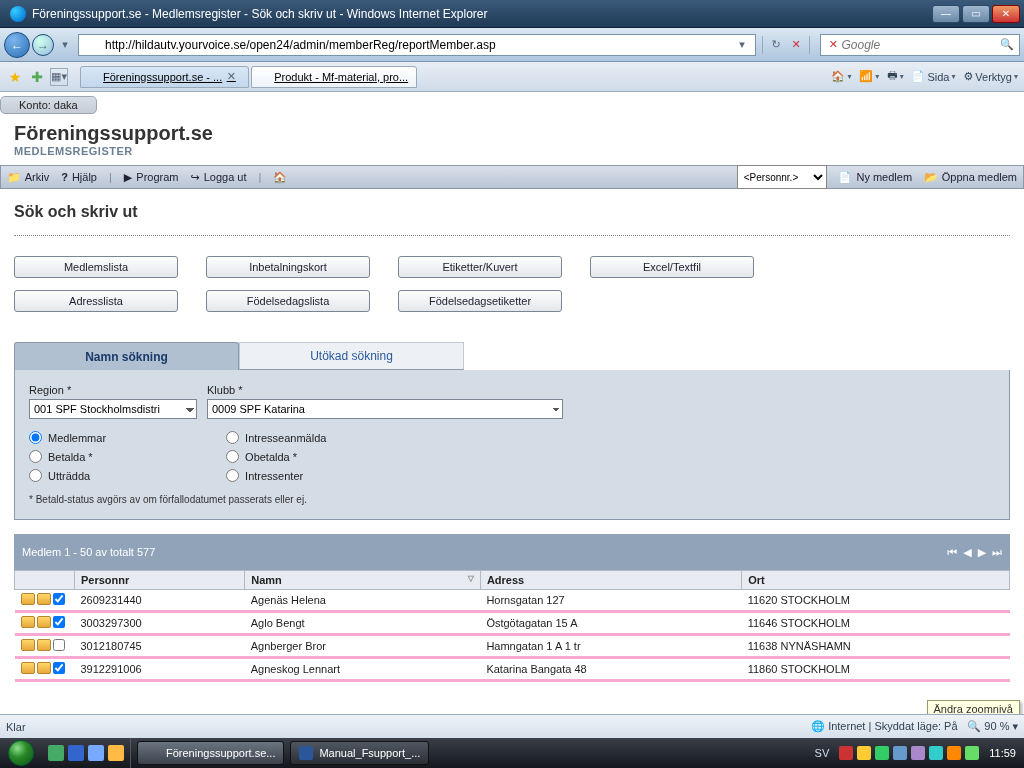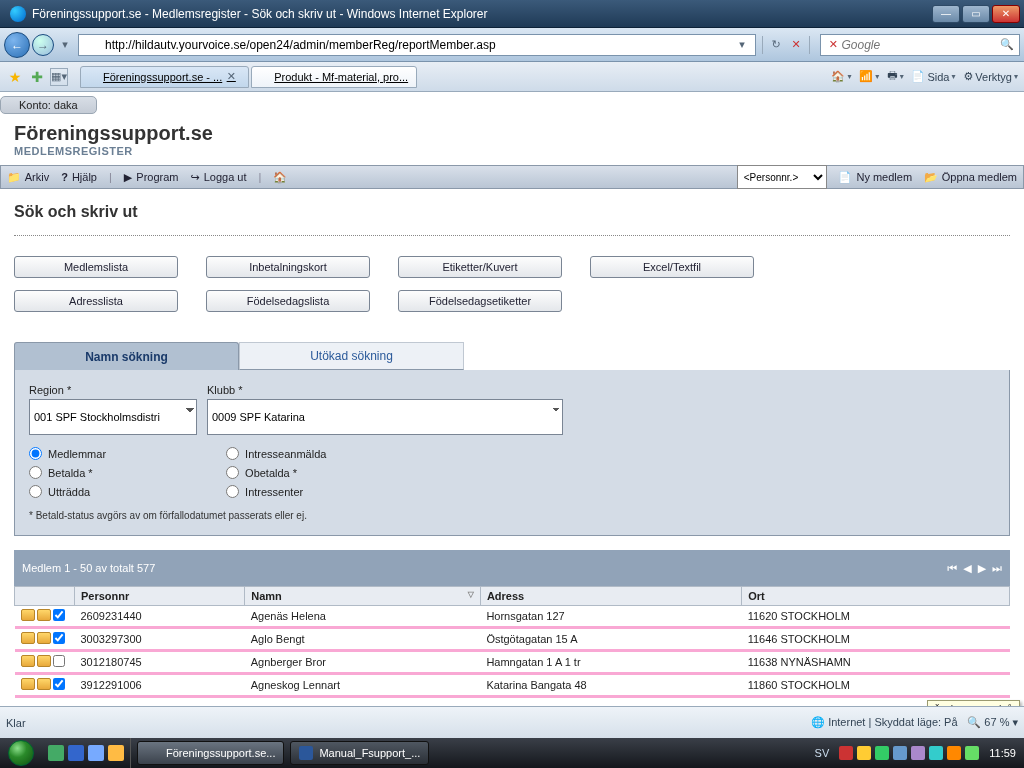--- a/index.html
+++ b/index.html
@@ -53,36 +53,36 @@
 .grey-btn{width:164px;height:22px;background:linear-gradient(#fdfdfd,#e4e7eb);border:1px solid #7a8594;border-radius:3px;font-size:11px;color:#223;display:flex;align-items:center;justify-content:center;cursor:pointer;}
 .tab-panel{margin:30px 14px 0;}
 .tab-headers{display:flex;}
 .tab-h{width:225px;height:28px;display:flex;align-items:center;justify-content:center;font-size:12px;cursor:pointer;}
 .tab-h.active{background:#b1c0d1;border:1px solid #8a98a9;border-bottom:none;color:#1a3a6a;font-weight:bold;border-radius:3px 3px 0 0;}
 .tab-h.inactive{background:#edf1f6;border:1px solid #c0c8d2;color:#2b5a9a;border-bottom:1px solid #8a98a9;}
 .panel-body{background:#d4dce6;border:1px solid #8a98a9;border-top:none;padding:14px;}
 .form-row{display:flex;gap:10px;margin-bottom:12px;}
 .form-col{display:flex;flex-direction:column;gap:3px;}
 .form-col label{font-size:11px;color:#222;}
-.sel{height:36px;background:#fff;border:1px solid #7a8594;font-size:11px;padding:0 18px 0 4px;appearance:none;background-image:linear-gradient(45deg,transparent 50%,#555 50%),linear-gradient(-45deg,transparent 50%,#555 50%);background-position:right 6px top 8px,right 2px top 8px;background-size:4px 4px;background-repeat:no-repeat;}
+.sel{height:20px;background:#fff;border:1px solid #7a8594;font-size:11px;padding:0 18px 0 4px;appearance:none;background-image:linear-gradient(45deg,transparent 50%,#555 50%),linear-gradient(-45deg,transparent 50%,#555 50%);background-position:right 6px top 8px,right 2px top 8px;background-size:4px 4px;background-repeat:no-repeat;}
 .radio-grid{display:flex;gap:120px;}
 .radio-col{display:flex;flex-direction:column;gap:6px;}
 .radio-item{display:flex;align-items:center;gap:6px;font-size:11px;color:#222;}
 .note{font-size:10px;color:#333;margin-top:12px;max-width:380px;}
 .results-head{margin:14px 14px 0;background:#91a3b8;color:#fff;height:36px;display:flex;align-items:center;padding:0 8px;font-size:11px;}
 .results-nav{margin-left:auto;display:flex;gap:6px;font-size:11px;}
 .table{margin:0 14px;border-collapse:collapse;width:calc(100% - 28px);font-size:11px;}
 .table th{background:#e8ecf2;border:1px solid #b0bac6;text-align:left;padding:3px 6px;color:#222;}
 .table th.sortable::after{content:"▽";float:right;font-size:8px;color:#888;}
 .table td{padding:3px 6px;color:#222;border-bottom:3px solid #f9a8d4;}
 .row-icons{display:inline-flex;gap:2px;align-items:center;}
 .folder-icon{width:14px;height:12px;background:linear-gradient(#ffd76a,#e8a93b);border:1px solid #b8862a;border-radius:2px;display:inline-block;}
 .chk{width:12px;height:12px;}
 
-.statusbar{position:absolute;bottom:30px;left:0;right:0;height:32px;background:linear-gradient(#eef3f8,#d6e0ea);border-top:1px solid #9ab;display:flex;align-items:center;font-size:11px;color:#345;padding:0 6px;}
+.statusbar{position:absolute;bottom:30px;left:0;right:0;height:24px;background:linear-gradient(#eef3f8,#d6e0ea);border-top:1px solid #9ab;display:flex;align-items:center;font-size:11px;color:#345;padding:0 6px;}
 .status-right{margin-left:auto;display:flex;align-items:center;gap:10px;}
 .zoom-tip{position:absolute;right:4px;bottom:50px;background:#ffffe1;border:1px solid #9a9a70;padding:2px 6px;font-size:11px;color:#333;box-shadow:2px 2px 3px rgba(0,0,0,0.3);}
 
 .taskbar{position:absolute;bottom:0;left:0;right:0;height:30px;background:linear-gradient(#3a3f48,#14171c);display:flex;align-items:center;padding:0 2px;gap:2px;}
 .start-orb{width:38px;height:28px;display:flex;align-items:center;justify-content:center;}
 .start-orb .orb{width:26px;height:26px;border-radius:50%;background:radial-gradient(circle at 35% 30%,#8be08b,#2a8a2a 40%,#105010);border:1px solid #063;}
 .ql{display:flex;gap:4px;padding:0 6px;border-right:1px solid #555;height:100%;align-items:center;}
 .ql-item{width:16px;height:16px;display:inline-block;background:#4a6;border-radius:2px;}
 .task-btn{height:24px;display:flex;align-items:center;background:linear-gradient(#4f5761,#2a2f36);border:1px solid #111;border-radius:3px;color:#fff;font-size:11px;padding:0 8px;gap:6px;margin-left:4px;}
 .task-btn.active{background:linear-gradient(#6a7480,#3b424c);}
@@ -320,21 +320,21 @@
 </div>
 </div>
 </div>
 
 <div class="zoom-tip">Ändra zoomnivå</div>
 
 <div class="statusbar">
   <span>Klar</span>
   <div class="status-right">
     <span>🌐 <span>Internet | Skyddat läge: På</span></span>
-    <span>🔍 <span>67 %</span> ▾</span>
+    <span>🔍 <span>90 %</span> ▾</span>
   </div>
 </div>
 
 <div class="taskbar">
   <div class="start-orb">
       <div class="orb"></div>
     </div>
   <div class="ql">
     <span class="ql-item"></span>
     <span class="ql-item" style="background:#36c;"></span>

